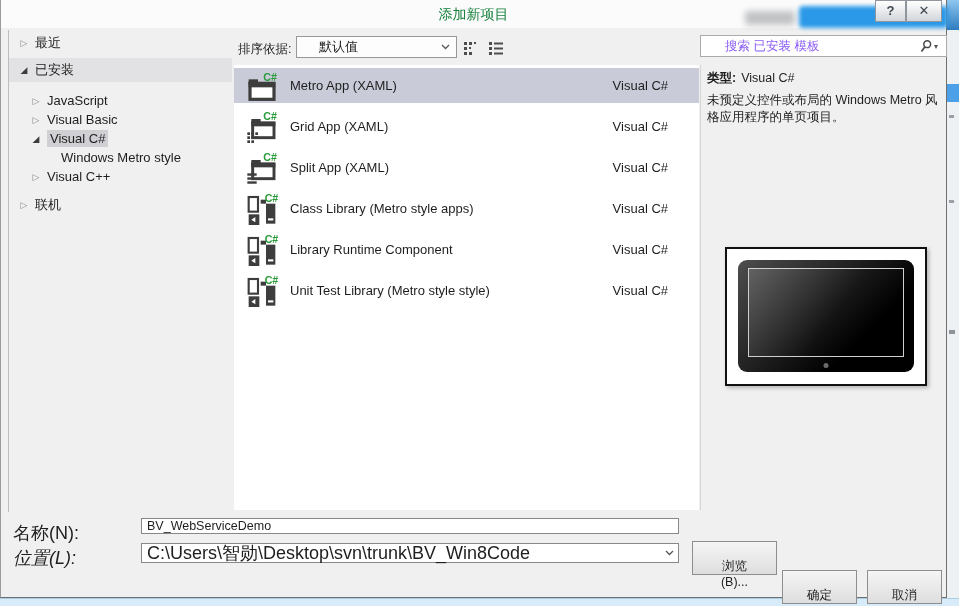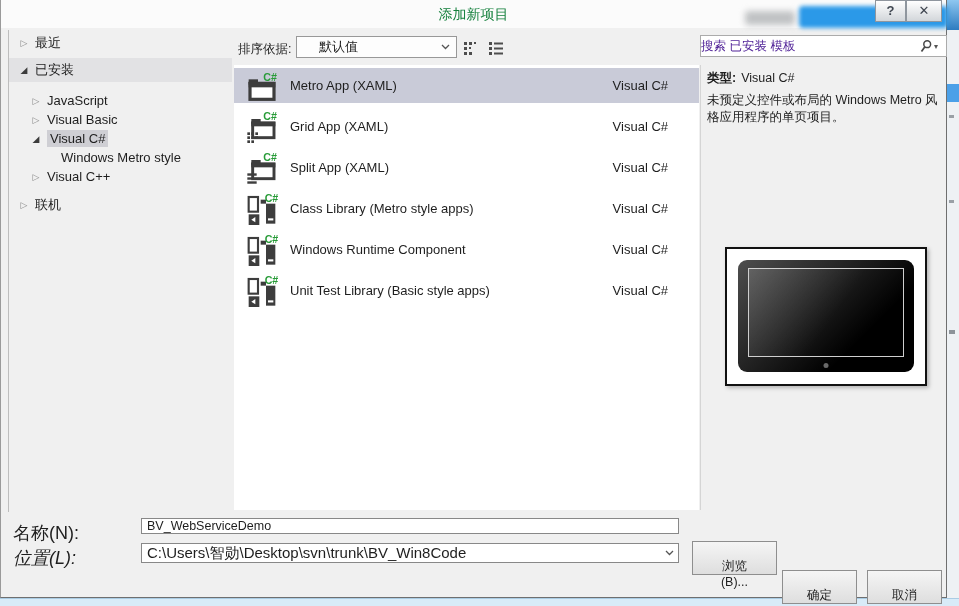--- a/index.html
+++ b/index.html
@@ -54,21 +54,21 @@
   .tpl-row{position:absolute;left:233px;width:465px;height:35px;display:flex;align-items:center;cursor:default;}
   .tpl-row.sel{background:#c9cbd8;}
   .tpl-icon{flex:0 0 32px;margin-left:12px;}
   .tpl-name{flex:1;margin-left:12px;font-size:13px;color:#1e1e1e;}
   .tpl-lang{margin-right:31px;font-size:13px;color:#1e1e1e;}
 
   
   .rp-divider{position:absolute;left:699px;top:65px;width:1px;height:445px;background:#d5d5d5;}
   .searchbox{position:absolute;left:699px;top:35px;width:247px;height:22px;background:#fff;border:1px solid #ababab;
              display:flex;align-items:center;cursor:text;}
-  .searchbox .ph{flex:1;padding-left:0;font-size:12.5px;color:#4c1d95;white-space:nowrap;overflow:hidden;}
+  .searchbox .ph{flex:1;padding-left:24px;font-size:12.5px;color:#8b5cf6;white-space:nowrap;overflow:hidden;}
   .searchbox .mag{flex:0 0 16px;}
   .searchbox .sb-caret{flex:0 0 12px;color:#555;font-size:8px;}
   .type-row{position:absolute;left:706px;top:70px;font-size:12.5px;color:#1e1e1e;}
   .type-row b{margin-right:5px;}
   .desc{position:absolute;left:706px;top:92px;width:240px;font-size:12.5px;line-height:17px;color:#1e1e1e;}
 
   
   .preview{position:absolute;left:724px;top:247px;width:202px;height:139px;background:#fff;border:2px solid #111;
            box-shadow:2px 2px 4px rgba(0,0,0,.25);}
   .tablet{position:absolute;left:11px;top:11px;width:176px;height:112px;border-radius:9px;
@@ -79,21 +79,21 @@
 
   
   .f-label{position:absolute;font-size:18px;color:#1e1e1e;}
   .lab-name{left:12px;top:521px;}
   .lab-loc{left:12px;top:546px;font-style:italic;}
   .txt-input{position:absolute;left:140px;width:538px;height:16px;border:1px solid #888;background:#fff;
              font-size:12.5px;padding:0 5px;color:#1e1e1e;outline:none;}
   .in-name{top:518px;}
   .combo{position:absolute;left:140px;top:543px;width:538px;height:20px;border:1px solid #888;background:#fff;
          display:flex;align-items:center;cursor:default;}
-  .combo .cval{flex:1;font-size:15px;padding-left:5px;color:#1e1e1e;white-space:nowrap;overflow:hidden;}
+  .combo .cval{flex:1;font-size:18px;padding-left:5px;color:#1e1e1e;white-space:nowrap;overflow:hidden;}
   .combo .cchev{flex:0 0 18px;display:flex;justify-content:center;}
   .btn{position:absolute;height:22px;background:linear-gradient(#f5f5f5,#dedede);border:1px solid #8e8e8e;
        font-size:12.5px;color:#1e1e1e;cursor:default;padding:16px;}
   .btn-browse{left:691px;top:541px;width:85px;}
   .btn-ok{left:781px;top:570px;width:75px;}
   .btn-cancel{left:866px;top:570px;width:75px;}
 </style>
 </head>
 <body>
 
@@ -256,37 +256,37 @@
         <rect x="2" y="3" width="7" height="11" fill="#fff" stroke="#3d3d3d" stroke-width="1.6"></rect>
         <rect x="11" y="5" width="4" height="3" fill="#3d3d3d"></rect>
         <rect x="15" y="8" width="7" height="15" fill="#3d3d3d"></rect>
         <rect x="16.5" y="19" width="4" height="1.6" fill="#fff"></rect>
         <g fill="#3d3d3d">
           <rect x="2" y="16" width="8" height="8"></rect>
         </g>
         <path d="M4 20 l3 -2 v4 z" fill="#fff"></path>
         <text x="14" y="7" font-size="8" font-weight="bold" fill="#279b37">C#</text>
       </svg>
-      <span class="tpl-name">Windows Runtime Component</span>
+      <span class="tpl-name">Library Runtime Component</span>
       <span class="tpl-lang">Visual C#</span>
     </div>
 
     <div class="tpl-row" style="top:273px;">
       <svg class="tpl-icon" width="32" height="32" viewBox="0 0 24 24">
         <rect x="2" y="3" width="7" height="11" fill="#fff" stroke="#3d3d3d" stroke-width="1.6"></rect>
         <rect x="11" y="5" width="4" height="3" fill="#3d3d3d"></rect>
         <rect x="15" y="8" width="7" height="15" fill="#3d3d3d"></rect>
         <rect x="16.5" y="19" width="4" height="1.6" fill="#fff"></rect>
         <g fill="#3d3d3d">
           <rect x="2" y="16" width="8" height="8"></rect>
         </g>
         <path d="M4 20 l3 -2 v4 z" fill="#fff"></path>
         <text x="14" y="7" font-size="8" font-weight="bold" fill="#279b37">C#</text>
       </svg>
-      <span class="tpl-name">Unit Test Library (Basic style apps)</span>
+      <span class="tpl-name">Unit Test Library (Metro style style)</span>
       <span class="tpl-lang">Visual C#</span>
     </div>
 
     <div class="rp-divider"></div>
     <div class="searchbox">
       <span class="ph">搜索 已安装 模板</span>
       <svg class="mag" width="15" height="15" viewBox="0 0 15 15">
         <circle cx="8.7" cy="5.2" r="3.4" fill="none" stroke="#474747" stroke-width="1.5"></circle>
         <line x1="6.2" y1="8" x2="3" y2="12.6" stroke="#474747" stroke-width="1.7"></line>
       </svg>

